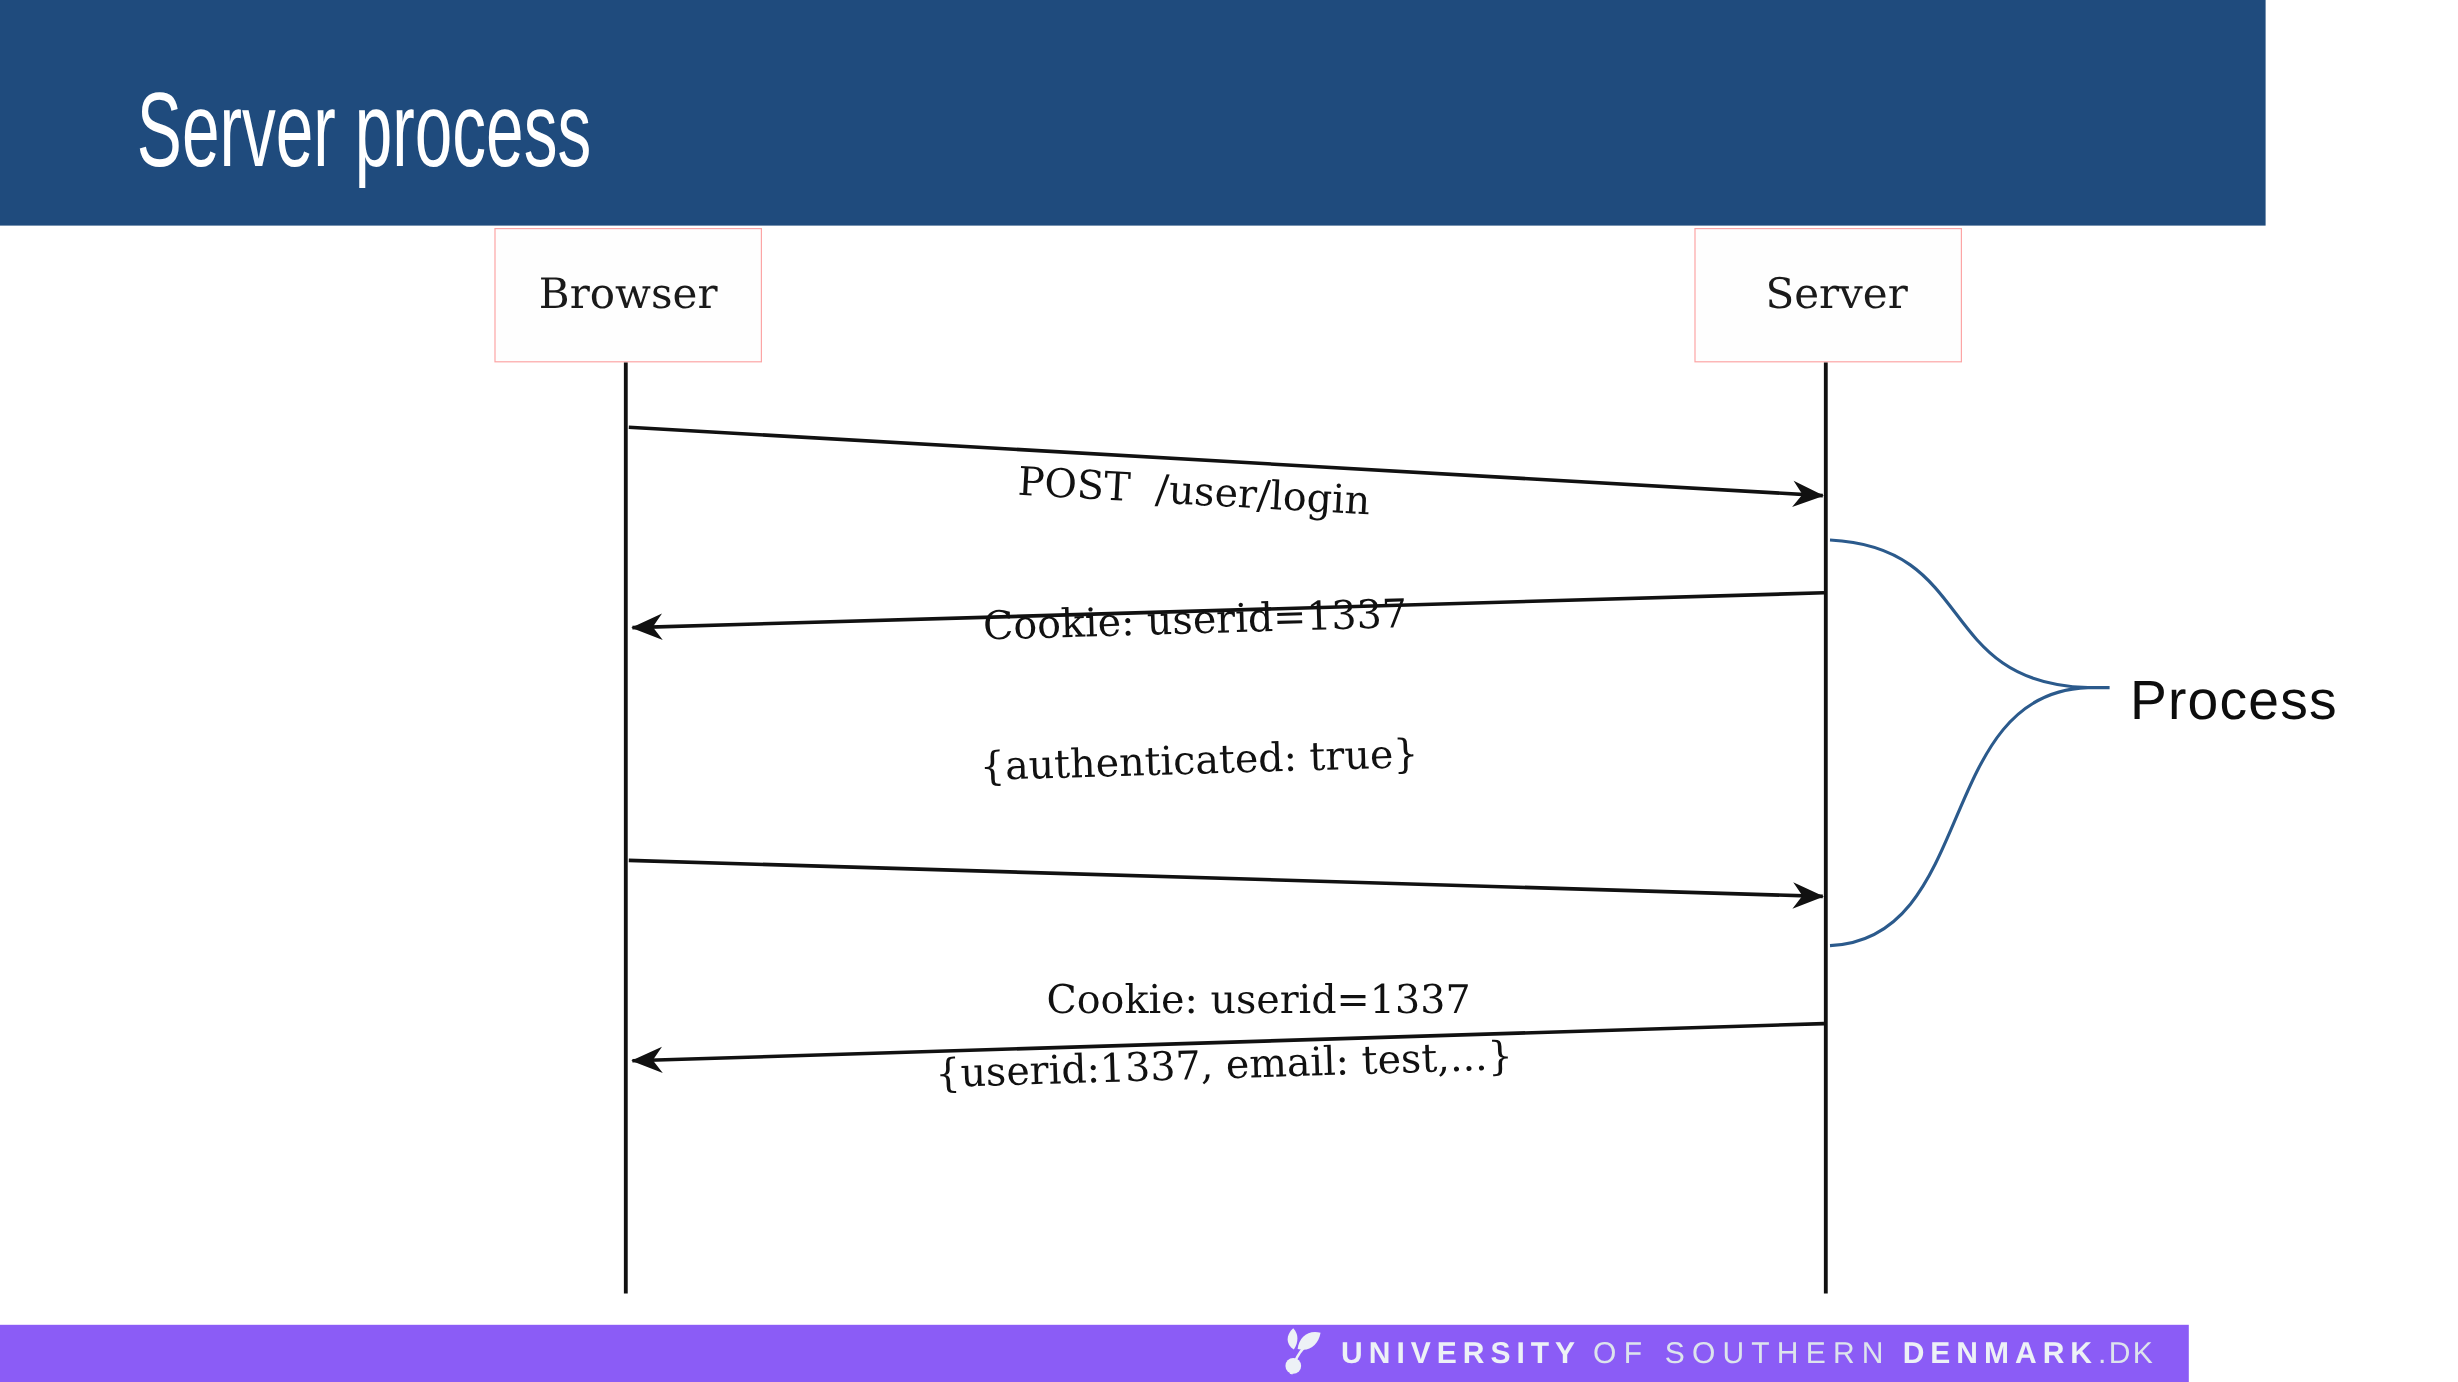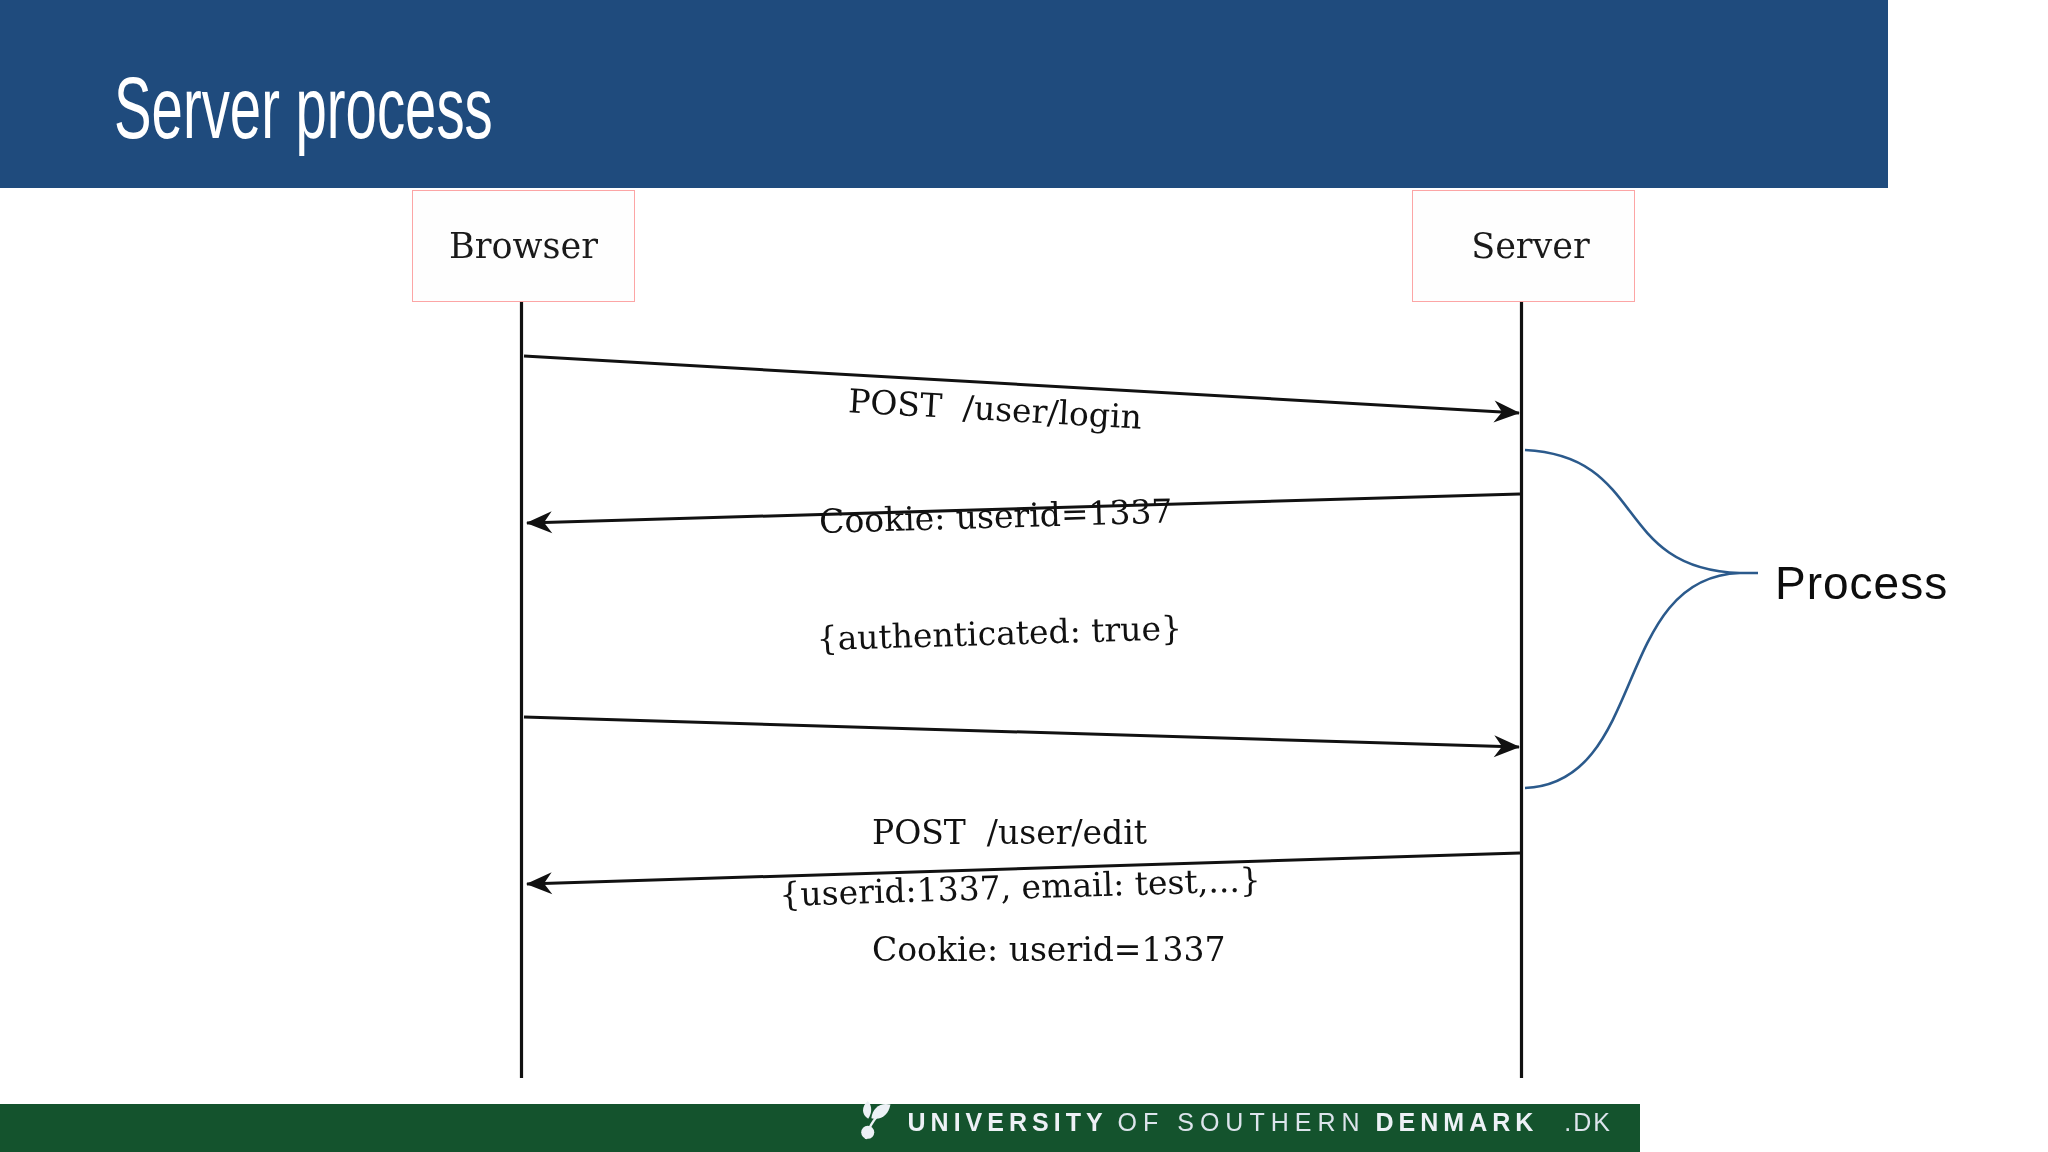--- a/index.html
+++ b/index.html
@@ -38,31 +38,31 @@
   .label-1{left:995px;top:410px;transform:translate(-50%,-50%) rotate(3.2deg);}
   .label-2{left:997px;top:556px;text-align:center;transform:translate(-50%,-50%) rotate(-1.7deg);}
   .label-3{left:872px;top:736px;text-align:left;}
   .label-4{left:1020px;top:888px;transform:translate(-50%,-50%) rotate(-1.8deg);}
   .process-label{
     position:absolute;left:1775px;top:584px;transform:translateY(-52%);
     font-size:46px;color:#0d0d0d;letter-spacing:1px;
   }
   
   .footer{
-    position:absolute;left:0;top:1104px;width:1640px;height:48px;
-    background:#14532d;
-    display:flex;align-items:flex-start;justify-content:flex-end;
+    position:absolute;left:0;top:1104px;width:1824px;height:48px;
+    background:#8b5cf6;
+    display:flex;align-items:center;justify-content:flex-end;
     padding-right:28px;box-sizing:border-box;
   }
   .logo{display:flex;align-items:center;color:#edf1f6;}
   .logo-mark{width:38px;height:40px;margin-right:14px;margin-top:-4px;}
   .logo-text{font-size:25px;white-space:nowrap;display:flex;align-items:baseline;}
   .logo-bold{font-weight:700;letter-spacing:5px;}
   .logo-light{font-weight:400;letter-spacing:6px;color:#dde4ec;margin:0 10px;}
-  .logo-dk{font-weight:400;letter-spacing:2px;color:#dde4ec;margin-left:26px;}
+  .logo-dk{font-weight:400;letter-spacing:2px;color:#dde4ec;}
 </style>
 </head>
 <body>
 
 <div class="header">
   <div class="slide-title">Server process</div>
 </div>
 
 <div class="actor-box actor-browser">
   <span>Browser</span>
@@ -91,21 +91,20 @@
 </svg>
 
 <div class="msg-label label-1">POST  /user/login</div>
 
 <div class="msg-label label-2">
   <div>Cookie: userid=1337</div>
   <div>{authenticated: true}</div>
 </div>
 
 <div class="msg-label label-3">
-  <div>POST  /user/edit</div>
   <div>Cookie: userid=1337</div>
 </div>
 
 <div class="msg-label label-4">{userid:1337, email: test,...}</div>
 
 <div class="process-label">Process</div>
 
 <div class="footer">
   <div class="logo">
     <svg class="logo-mark" viewBox="0 0 40 44" xmlns="http://www.w3.org/2000/svg">

